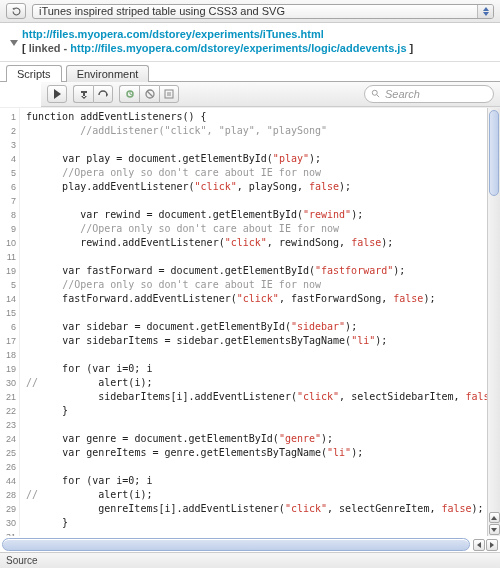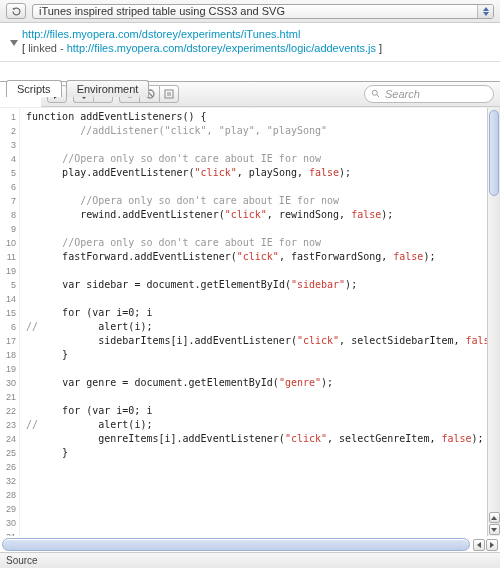--- a/index.html
+++ b/index.html
@@ -35,34 +35,34 @@
   }
   .select .tri { width: 0; height: 0; border-left: 3px solid transparent; border-right: 3px solid transparent; }
   .select .tri.up { border-bottom: 4px solid #4a6fb0; margin-bottom:1px; }
   .select .tri.dn { border-top: 4px solid #4a6fb0; }
 
   .treepane {
     padding: 4px 10px 6px 10px;
     background: #fff;
     border-bottom: 1px solid #ddd;
   }
-  .tree-row { display:flex; align-items:center; gap:4px; }
+  .tree-row { display:flex; align-items:center; gap:4px;font-weight:bold; }
   .disclose { width:0; height:0; border-left:4px solid transparent; border-right:4px solid transparent; border-top:6px solid #777; margin-top:4px;}
   .urlblock { font-size: 11px; line-height: 14px; }
   .url-link { color: #0a94c2; }
   .url-linked { color: #0a94c2; }
   .url-linked.grey { color: #555; }
   .bracket { color: #333; }
 
   .tabs-row { display:flex; align-items:flex-end; gap:4px; padding-left:6px; height:20px; background:#fff; border-bottom:1px solid #aaa; }
   .tab { 
     padding: 2px 10px 2px 10px; font-size:11px; color:#333;
     border:1px solid #aaa; border-bottom:none; border-radius: 3px 3px 0 0;
     background: linear-gradient(#f9f9f9,#e7e7e7);
-    position: relative; top:16px;
+    position: relative; top:1px;
   }
   .tab.active { background:#fff; }
 
   .toolbar {
     display:flex; align-items:flex-end; gap:6px;
     padding: 3px 6px;
     background: linear-gradient(#fafafa,#e8e8e8);
     border-bottom:1px solid #ccc;
     margin-left:41px;
   }
@@ -233,47 +233,52 @@
           <div class="ln">17</div>
           <div class="ln">18</div>
           <div class="ln">19</div>
           <div class="ln">30</div>
           <div class="ln">21</div>
           <div class="ln">22</div>
           <div class="ln">23</div>
           <div class="ln">24</div>
           <div class="ln">25</div>
           <div class="ln">26</div>
-          <div class="ln">32</div>
+          <div class="ln">44</div>
           <div class="ln">28</div>
           <div class="ln">29</div>
           <div class="ln">30</div>
           <div class="ln">31</div>
         </div>
       <div class="code" id="code">
           <div class="cl"><span class="kw">function </span>addEventListeners() {</div>
           <div class="cl">         <span class="cm">//addListener("click", "play", "playSong"</span></div>
           <div class="cl">&nbsp;</div>
+          <div class="cl">      <span class="kw">var </span>play = document.getElementById(<span class="str">"play"</span>);</div>
           <div class="cl">      <span class="cm">//Opera only so don't care about IE for now</span></div>
           <div class="cl">      play.addEventListener(<span class="str">"click"</span>, playSong, <span class="str">false</span>);</div>
           <div class="cl">&nbsp;</div>
+          <div class="cl">         <span class="kw">var </span>rewind = document.getElementById(<span class="str">"rewind"</span>);</div>
           <div class="cl">         <span class="cm">//Opera only so don't care about IE for now</span></div>
           <div class="cl">         rewind.addEventListener(<span class="str">"click"</span>, rewindSong, <span class="str">false</span>);</div>
           <div class="cl">&nbsp;</div>
+          <div class="cl">      <span class="kw">var </span>fastForward = document.getElementById(<span class="str">"fastforward"</span>);</div>
           <div class="cl">      <span class="cm">//Opera only so don't care about IE for now</span></div>
           <div class="cl">      fastForward.addEventListener(<span class="str">"click"</span>, fastForwardSong, <span class="str">false</span>);</div>
           <div class="cl">&nbsp;</div>
           <div class="cl">      <span class="kw">var </span>sidebar = document.getElementById(<span class="str">"sidebar"</span>);</div>
+          <div class="cl">      <span class="kw">var </span>sidebarItems = sidebar.getElementsByTagName(<span class="str">"li"</span>);</div>
           <div class="cl">&nbsp;</div>
           <div class="cl">      for (var i=0; i</div>
           <div class="cl"><span class="cm">//</span>          alert(i);</div>
           <div class="cl">            sidebarItems[i].addEventListener(<span class="str">"click"</span>, selectSidebarItem, <span class="str">false</span>);</div>
           <div class="cl">      }</div>
           <div class="cl">&nbsp;</div>
           <div class="cl">      <span class="kw">var </span>genre = document.getElementById(<span class="str">"genre"</span>);</div>
+          <div class="cl">      <span class="kw">var </span>genreItems = genre.getElementsByTagName(<span class="str">"li"</span>);</div>
           <div class="cl">&nbsp;</div>
           <div class="cl">      for (var i=0; i</div>
           <div class="cl"><span class="cm">//</span>          alert(i);</div>
           <div class="cl">            genreItems[i].addEventListener(<span class="str">"click"</span>, selectGenreItem, <span class="str">false</span>);</div>
           <div class="cl">      }</div>
           <div class="cl">&nbsp;</div>
         </div>
     </div>
     <div class="scroll-v">
       <div class="thumb"></div>

